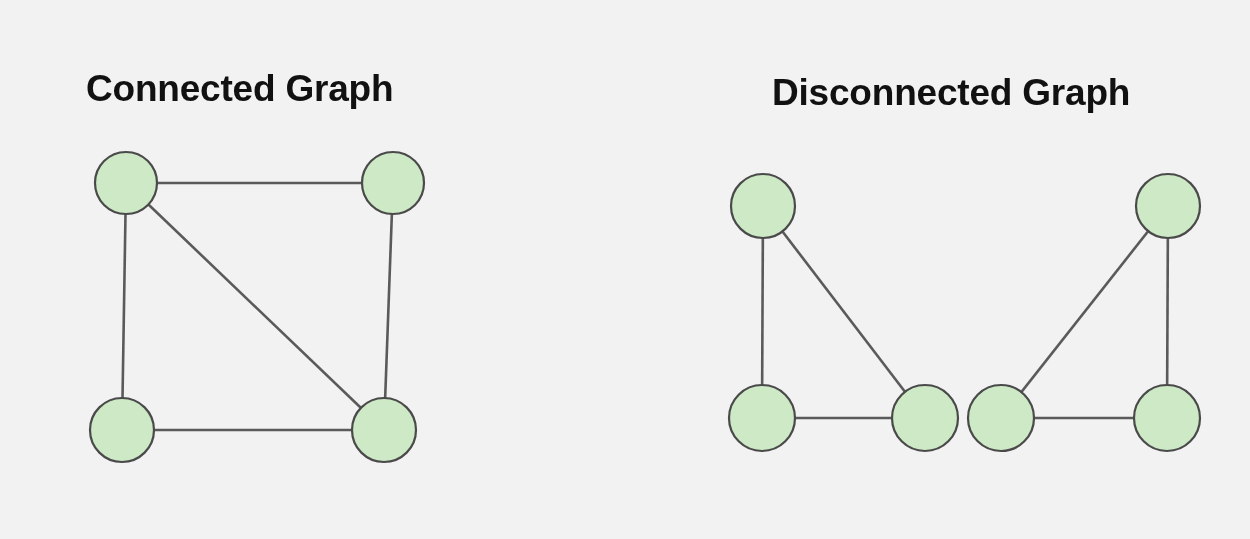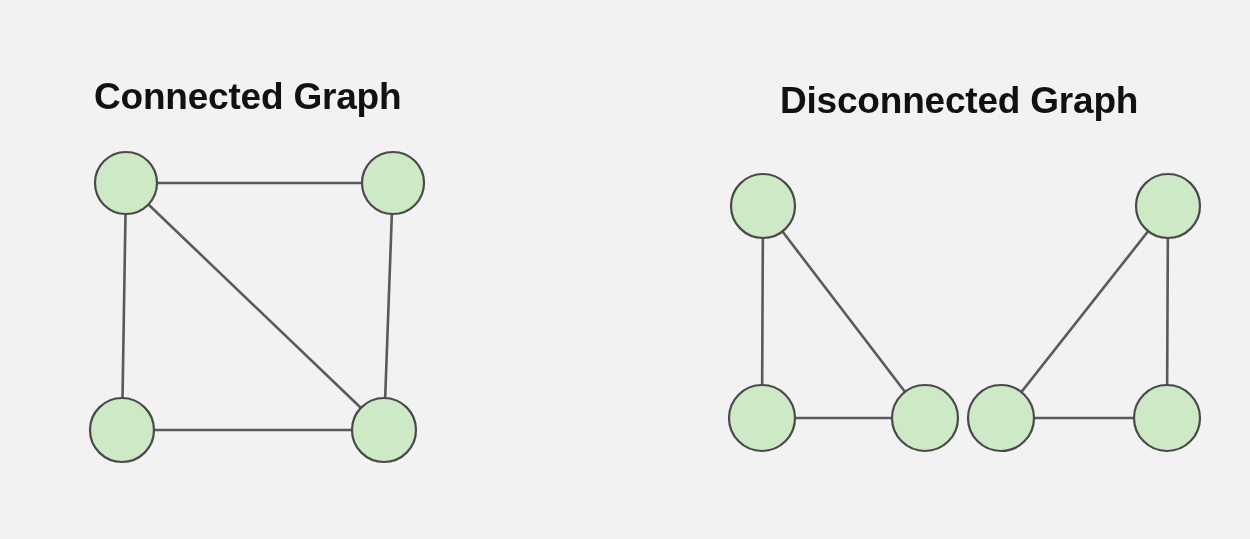--- a/index.html
+++ b/index.html
@@ -22,21 +22,21 @@
   .panel {
     position: absolute;
     top: 0;
     height: 539px;
   }
   #panel-connected { left: 0; width: 620px; }
   #panel-disconnected { left: 656px; width: 630px; }
 
   .panel-title {
     position: absolute;
-    margin: 16px;
+    margin: 8px;
     font-weight: bold;
     color: #111111;
     letter-spacing: -0.2px;
     white-space: nowrap;
   }
   #title-connected {
     left: 78px;
     top: 60px;
     font-size: 37px;
   }

